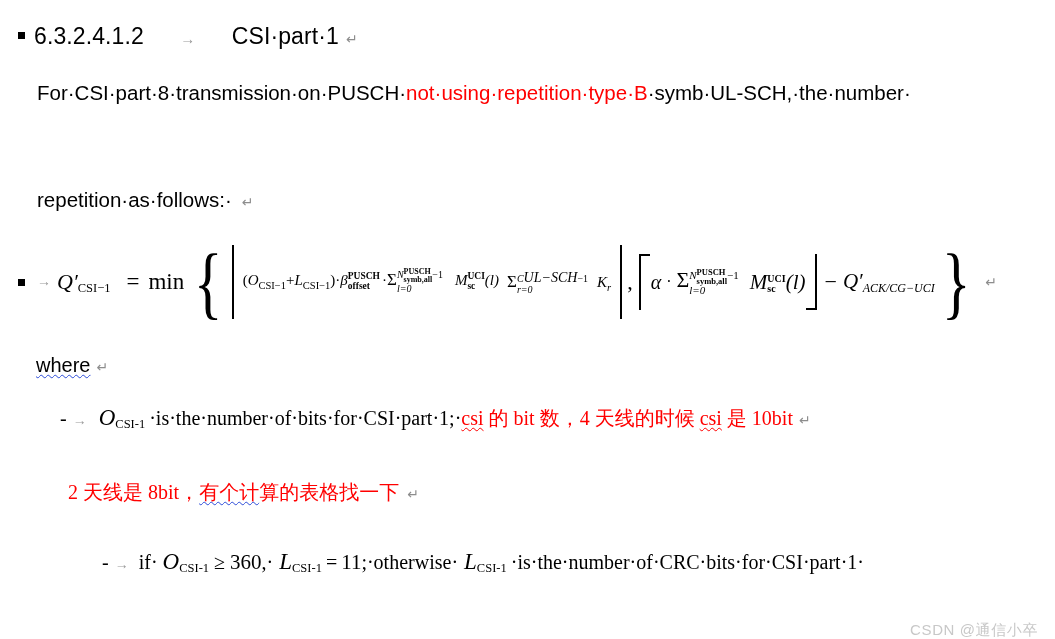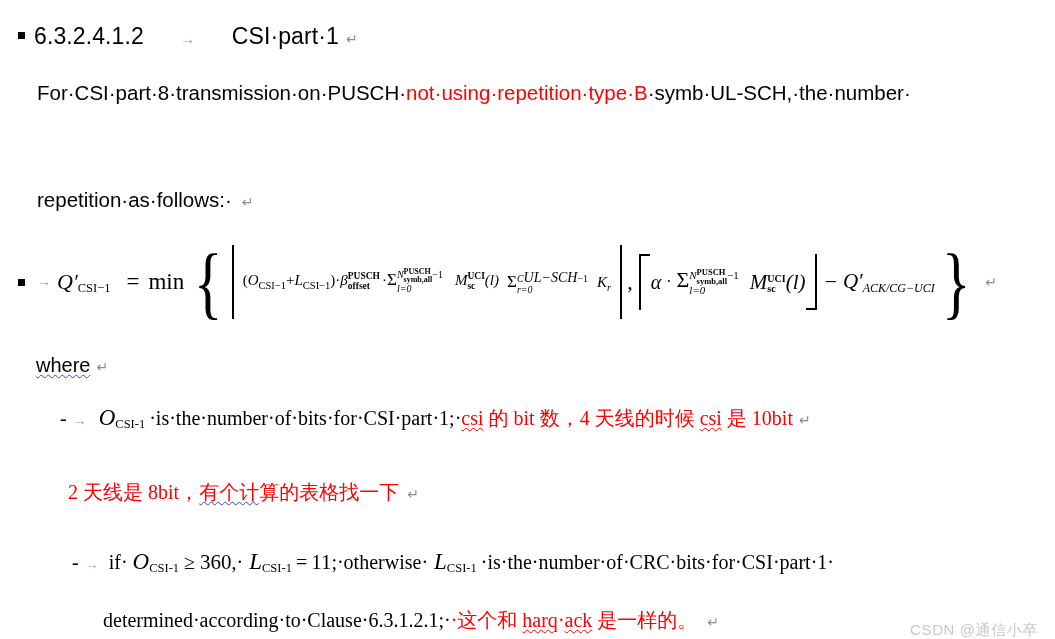--- a/index.html
+++ b/index.html
@@ -103,21 +103,21 @@
   .where{
     position:absolute;left:36px;top:345px;
     font-size:20px;font-family:"Liberation Sans",sans-serif;text-align:center;
   }
   .li{
     position:absolute;font-family:"Liberation Serif", serif;
     font-size:20px;white-space:nowrap;
   }
   .li-1{left:60px;top:396px;}
   .li-red2{left:68px;top:470px;font-size:20px;}
-  .li-2{left:72px;top:540px;}
+  .li-2{left:102px;top:540px;}
   .li-3{left:103px;top:598px;}
   .dash{letter-spacing:0;}
   .mvar{font-style:italic;font-size:23px;}
 
   
   .watermark{
     position:absolute;right:16px;bottom:8px;
     color:#c8c8c8;font-size:15px;
     font-family:"Liberation Sans", sans-serif;
     letter-spacing:.6px;
@@ -211,19 +211,16 @@
   </div>
 
   <div class="li li-red2 red">
     <span>2 天线是 8bit，</span><span class="sq-blue">有个计</span><span>算的表格找一下</span><span class="pilcrow" style="margin-left:8px">↵</span>
   </div>
 
   <div class="li li-2">
     <span class="dash">-</span><span class="tabarrow" style="margin:0 10px 0 6px;font-size:14px">→</span><span>if·</span><span class="mvar" style="margin-left:5px"><span>O</span><span class="sub">CSI-1</span></span><span style="margin:0 5px">≥</span><span style="font-size:21px">360</span><span>,·</span><span class="mvar" style="margin-left:6px"><span>L</span><span class="sub">CSI-1</span></span><span style="margin:0 4px">=</span><span style="font-size:21px">11</span><span>;·otherwise·</span><span class="mvar" style="margin-left:6px"><span>L</span><span class="sub">CSI-1</span></span><span style="margin-left:4px">·is·the·number·of·CRC·bits·for·CSI·part·1·</span>
   </div>
 
-  <div class="li li-3">
-    <span>determined·according·to·Clause·6.3.1.2.1;·</span><span class="red">·这个和 </span><span class="red sq-red">harq</span><span class="red">·</span><span class="red sq-red">ack</span><span class="red"> 是一样的。</span><span class="pilcrow" style="margin-left:10px">↵</span>
-  </div>
 
   <div class="watermark">CSDN @通信小卒</div>
 
 </div>
 
 </body></html>

